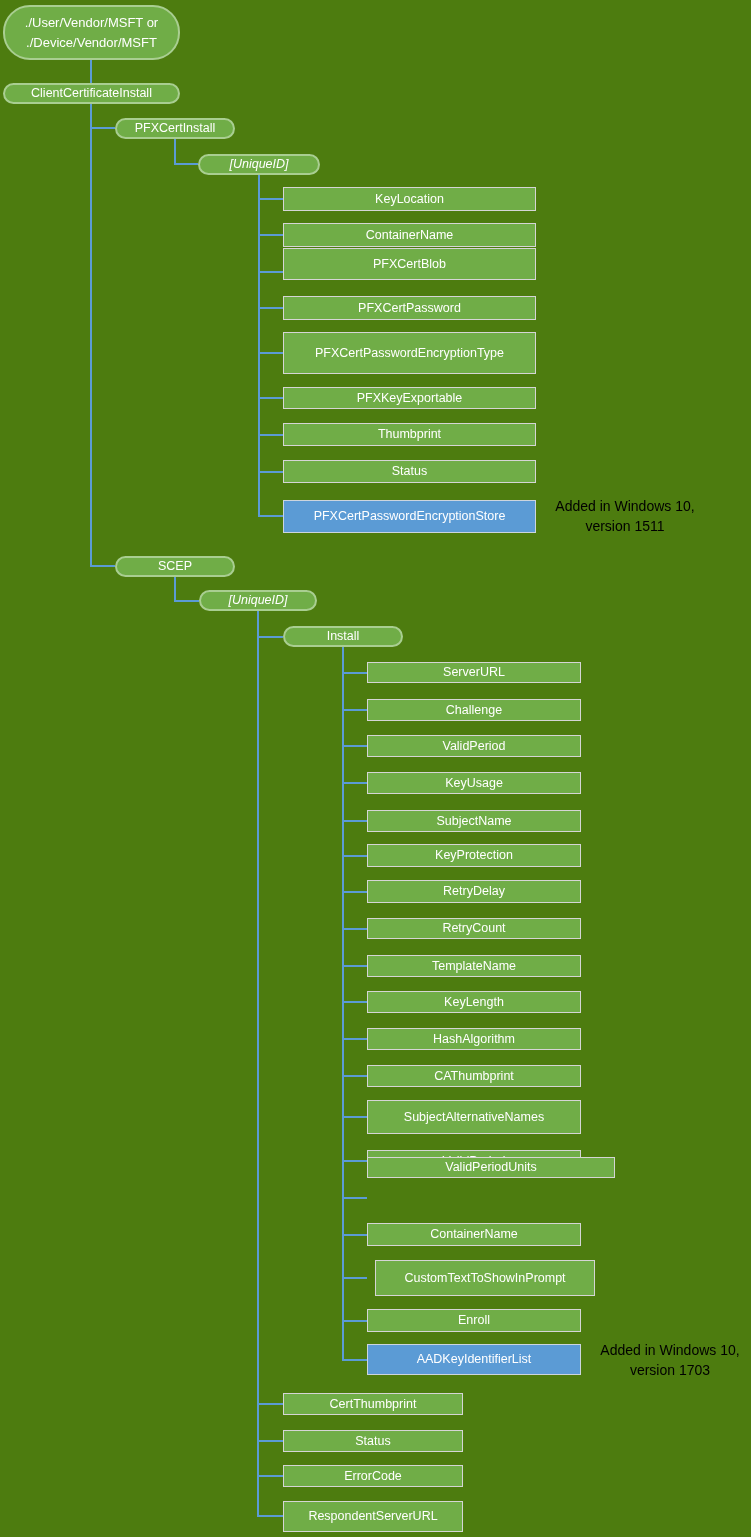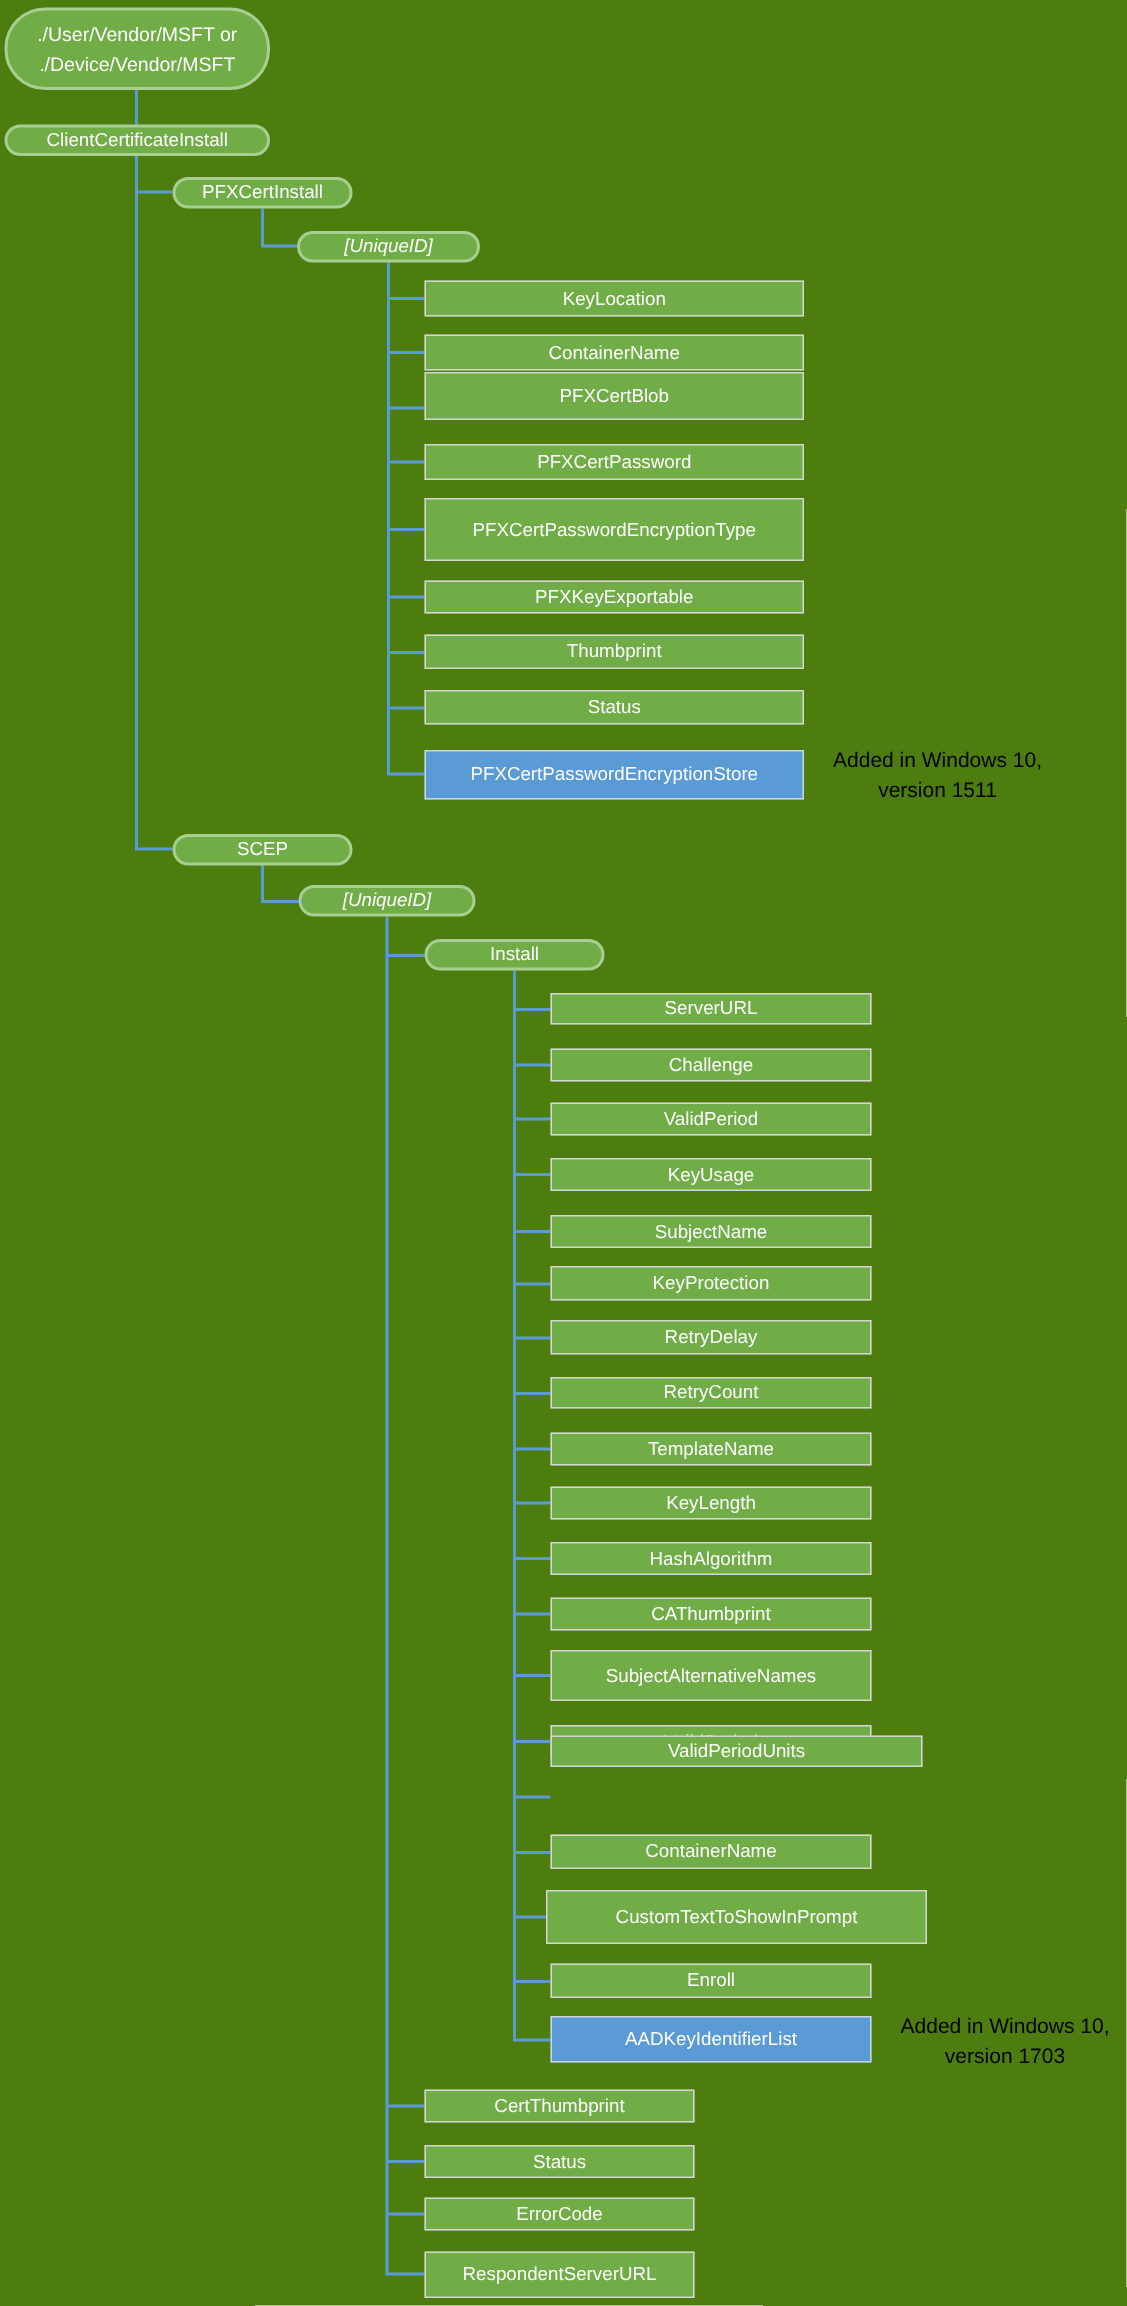--- a/index.html
+++ b/index.html
@@ -126,21 +126,21 @@
   <div class="node rect" style="left:367px;top:880px;width:214px;height:23px">RetryDelay</div>
   <div class="node rect" style="left:367px;top:918px;width:214px;height:21px">RetryCount</div>
   <div class="node rect" style="left:367px;top:955px;width:214px;height:22px">TemplateName</div>
   <div class="node rect" style="left:367px;top:991px;width:214px;height:22px">KeyLength</div>
   <div class="node rect" style="left:367px;top:1028px;width:214px;height:22px">HashAlgorithm</div>
   <div class="node rect" style="left:367px;top:1065px;width:214px;height:22px">CAThumbprint</div>
   <div class="node rect" style="left:367px;top:1100px;width:214px;height:34px">SubjectAlternativeNames</div>
   <div class="node rect" style="left:367px;top:1150px;width:214px;height:22px">ValidPeriod</div>
   <div class="node rect" style="left:367px;top:1157px;width:248px;height:21px">ValidPeriodUnits</div>
   <div class="node rect" style="left:367px;top:1223px;width:214px;height:23px">ContainerName</div>
-  <div class="node rect" style="left:364px;top:1260px;width:254px;height:36px">CustomTextToShowInPrompt</div>
+  <div class="node rect" style="left:375px;top:1260px;width:220px;height:36px">CustomTextToShowInPrompt</div>
   <div class="node rect" style="left:367px;top:1309px;width:214px;height:23px">Enroll</div>
   <div class="node rect blue" style="left:367px;top:1344px;width:214px;height:31px">AADKeyIdentifierList</div>
 
   <div class="note" style="left:585px;top:1340px;width:170px">
     <div>Added in Windows 10,</div>
     <div>version 1703</div>
   </div>
 
   <div class="node rect" style="left:283px;top:1393px;width:180px;height:22px">CertThumbprint</div>
   <div class="node rect" style="left:283px;top:1430px;width:180px;height:22px">Status</div>

